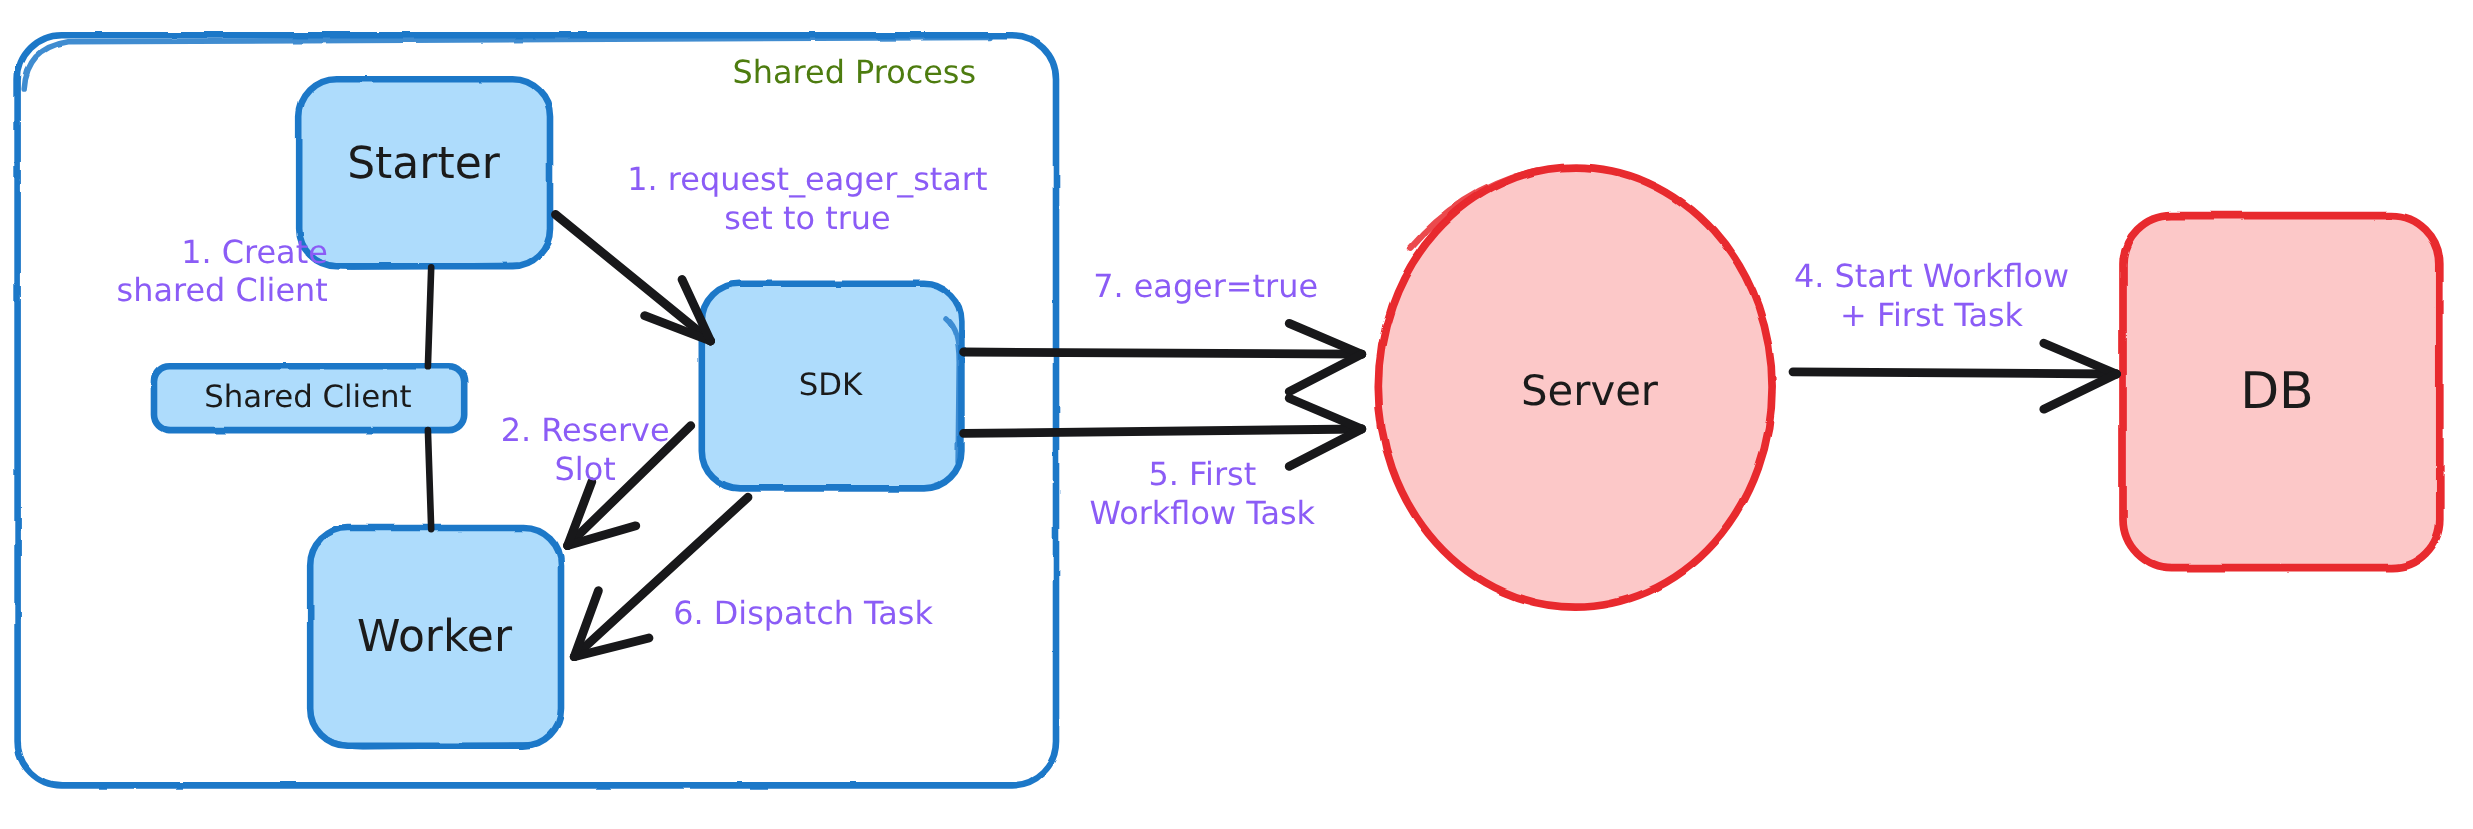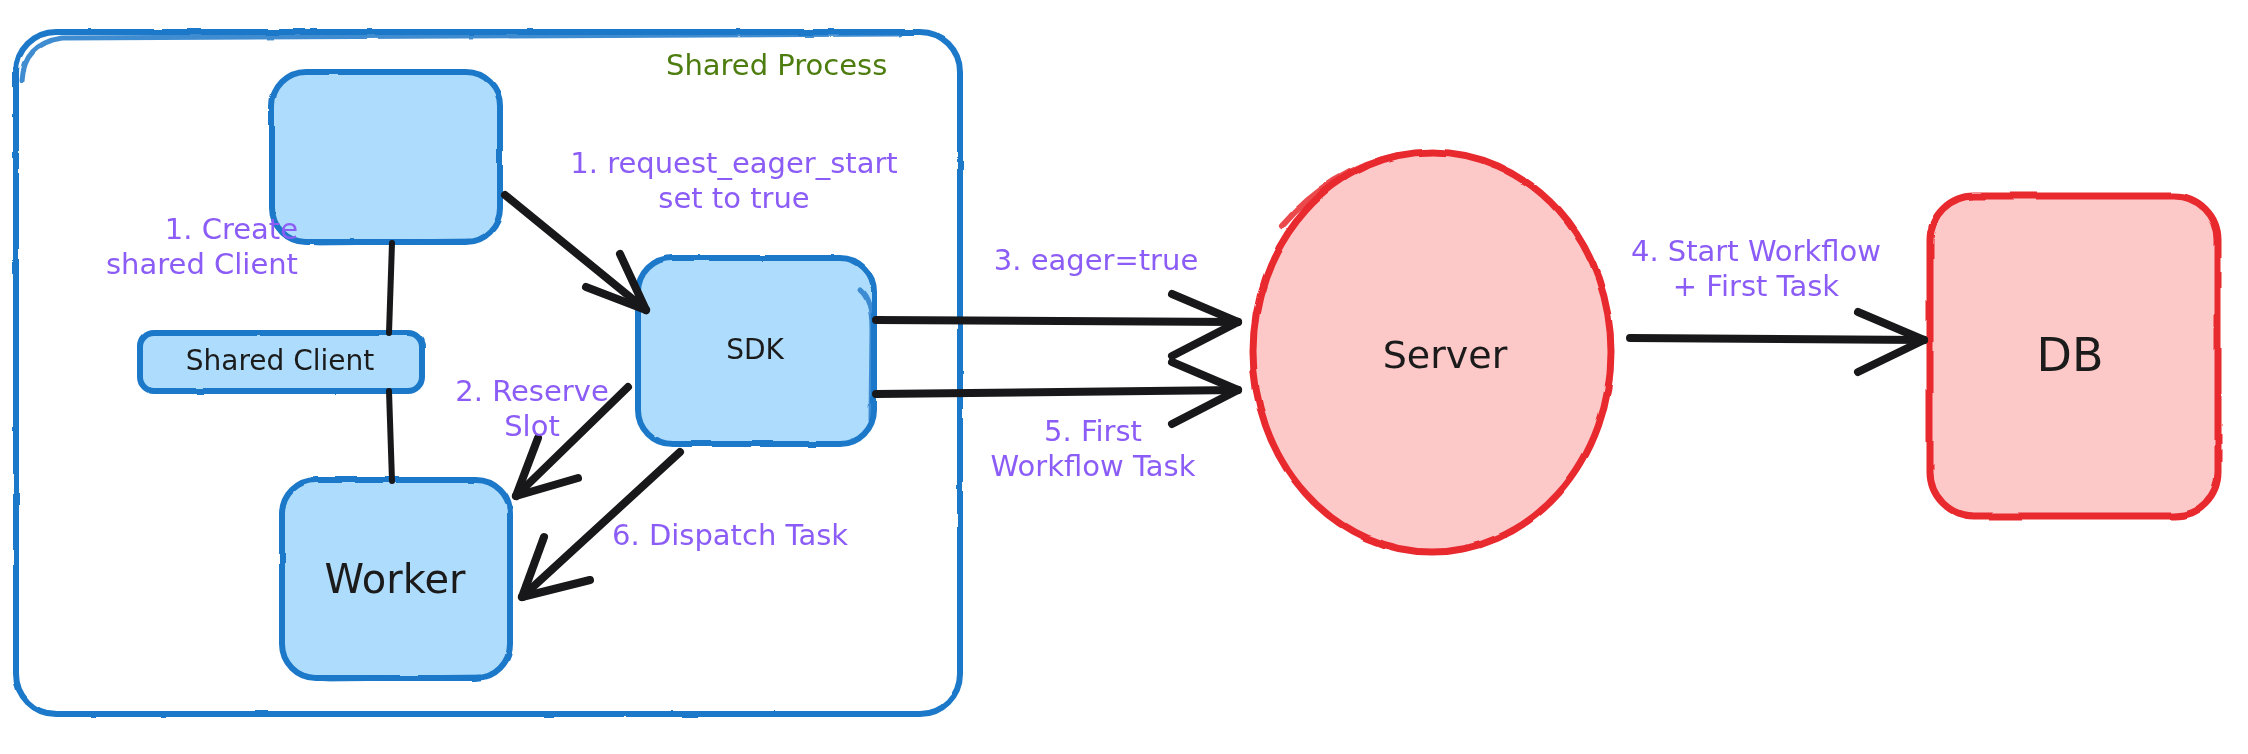--- a/index.html
+++ b/index.html
@@ -150,43 +150,44 @@
     <g>
       <path d="M 680 452 L 522 597" fill="none" stroke="#18181a" stroke-width="8" stroke-linecap="round"></path>
       <path d="M 522 597 L 590 580" fill="none" stroke="#18181a" stroke-width="8" stroke-linecap="round"></path>
       <path d="M 522 597 L 544 537" fill="none" stroke="#18181a" stroke-width="8" stroke-linecap="round"></path>
     </g>
 
   </svg>
 
   <div class="group-title" style="left:666px; top:48px;">Shared Process</div>
 
+  <div class="node-label lbl-starter">Starter</div>
 
   <div class="node-label lbl-shclient">Shared Client</div>
 
   <div class="node-label lbl-worker">Worker</div>
 
   <div class="node-label lbl-sdk">SDK</div>
 
   <div class="node-label lbl-server">Server</div>
 
   <div class="node-label lbl-db">DB</div>
 
   <div class="edge-label" style="left:30px; top:212px; width:268px;text-align:right;">1. Create
 shared Client</div>
 
   <div class="edge-label" style="left:530px; top:146px; width:408px;">1. request_eager_start
 set to true</div>
 
   <div class="edge-label" style="left:432px; top:374px; width:200px;">2. Reserve
 Slot</div>
 
-  <div class="edge-label" style="left:962px; top:243px; width:268px;">3. eager=true</div>
+  <div class="edge-label" style="left:962px; top:243px; width:268px;">7. eager=true</div>
 
   <div class="edge-label" style="left:948px; top:414px; width:290px;">5. First
 Workflow Task</div>
 
   <div class="edge-label" style="left:1596px; top:234px; width:320px;">4. Start Workflow
 + First Task</div>
 
-  <div class="edge-label" style="left:612px; top:518px; width:320px; text-align:left;">6. Dispatch Task</div>
+  <div class="edge-label" style="left:612px; top:540px; width:320px; text-align:left;">6. Dispatch Task</div>
 
 </div>
 
 </body></html>

